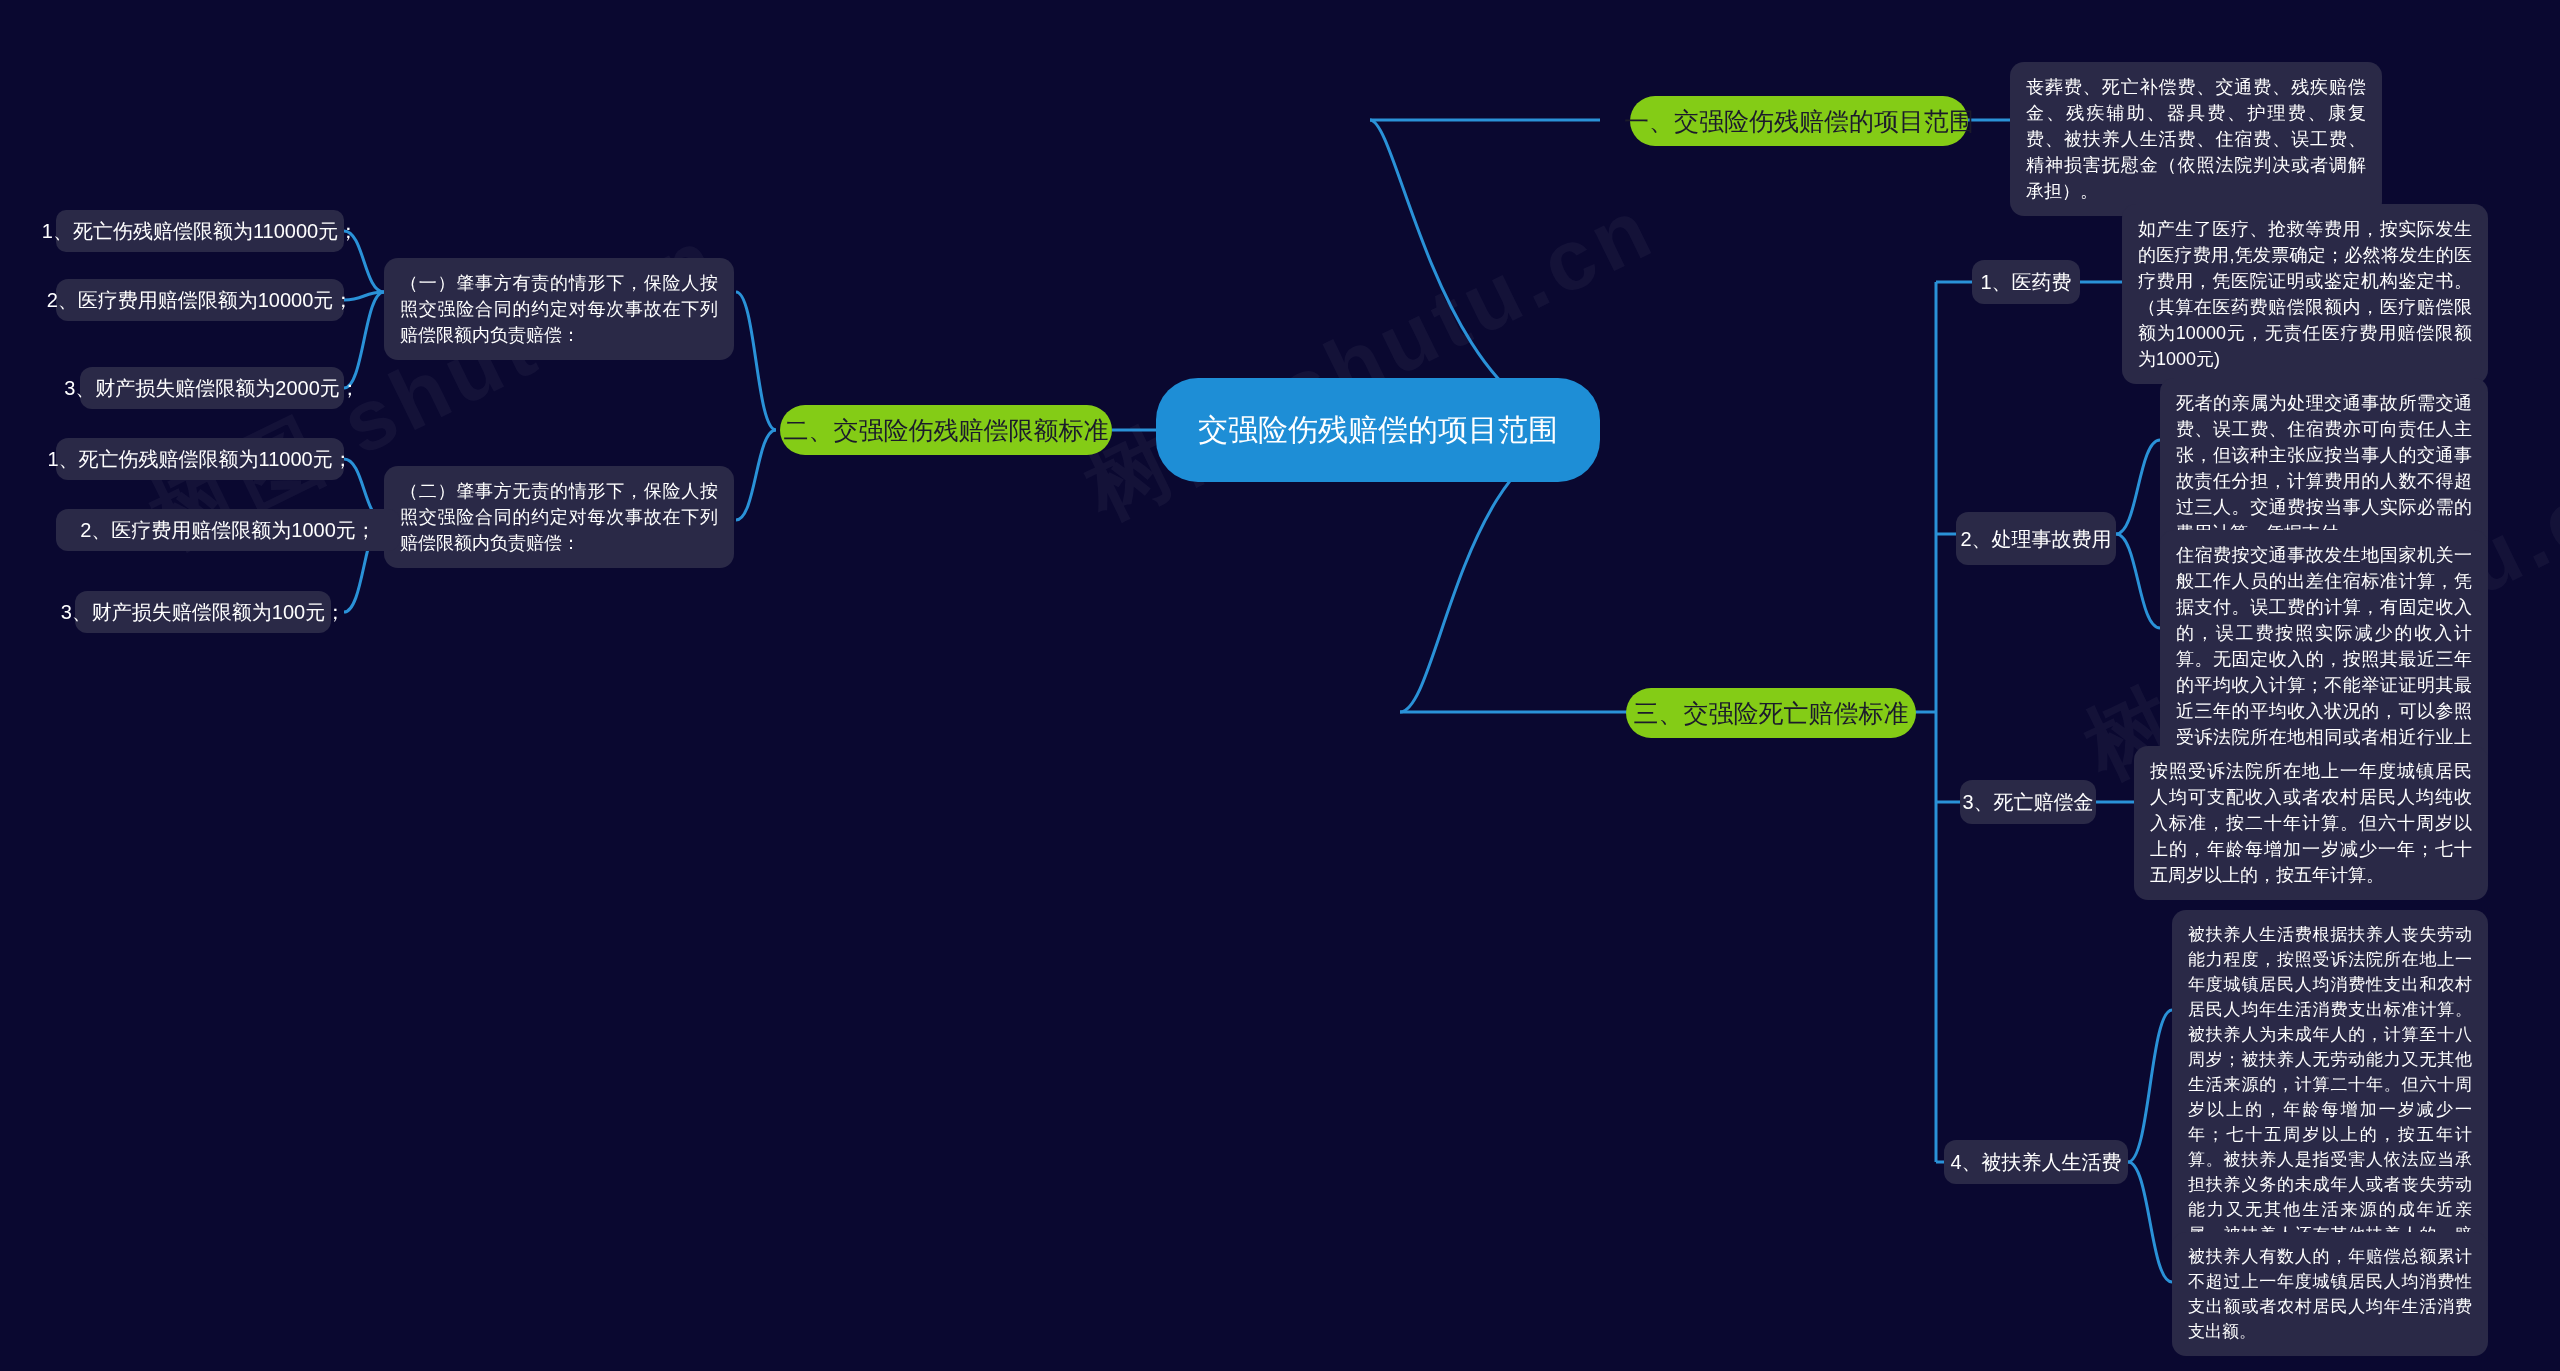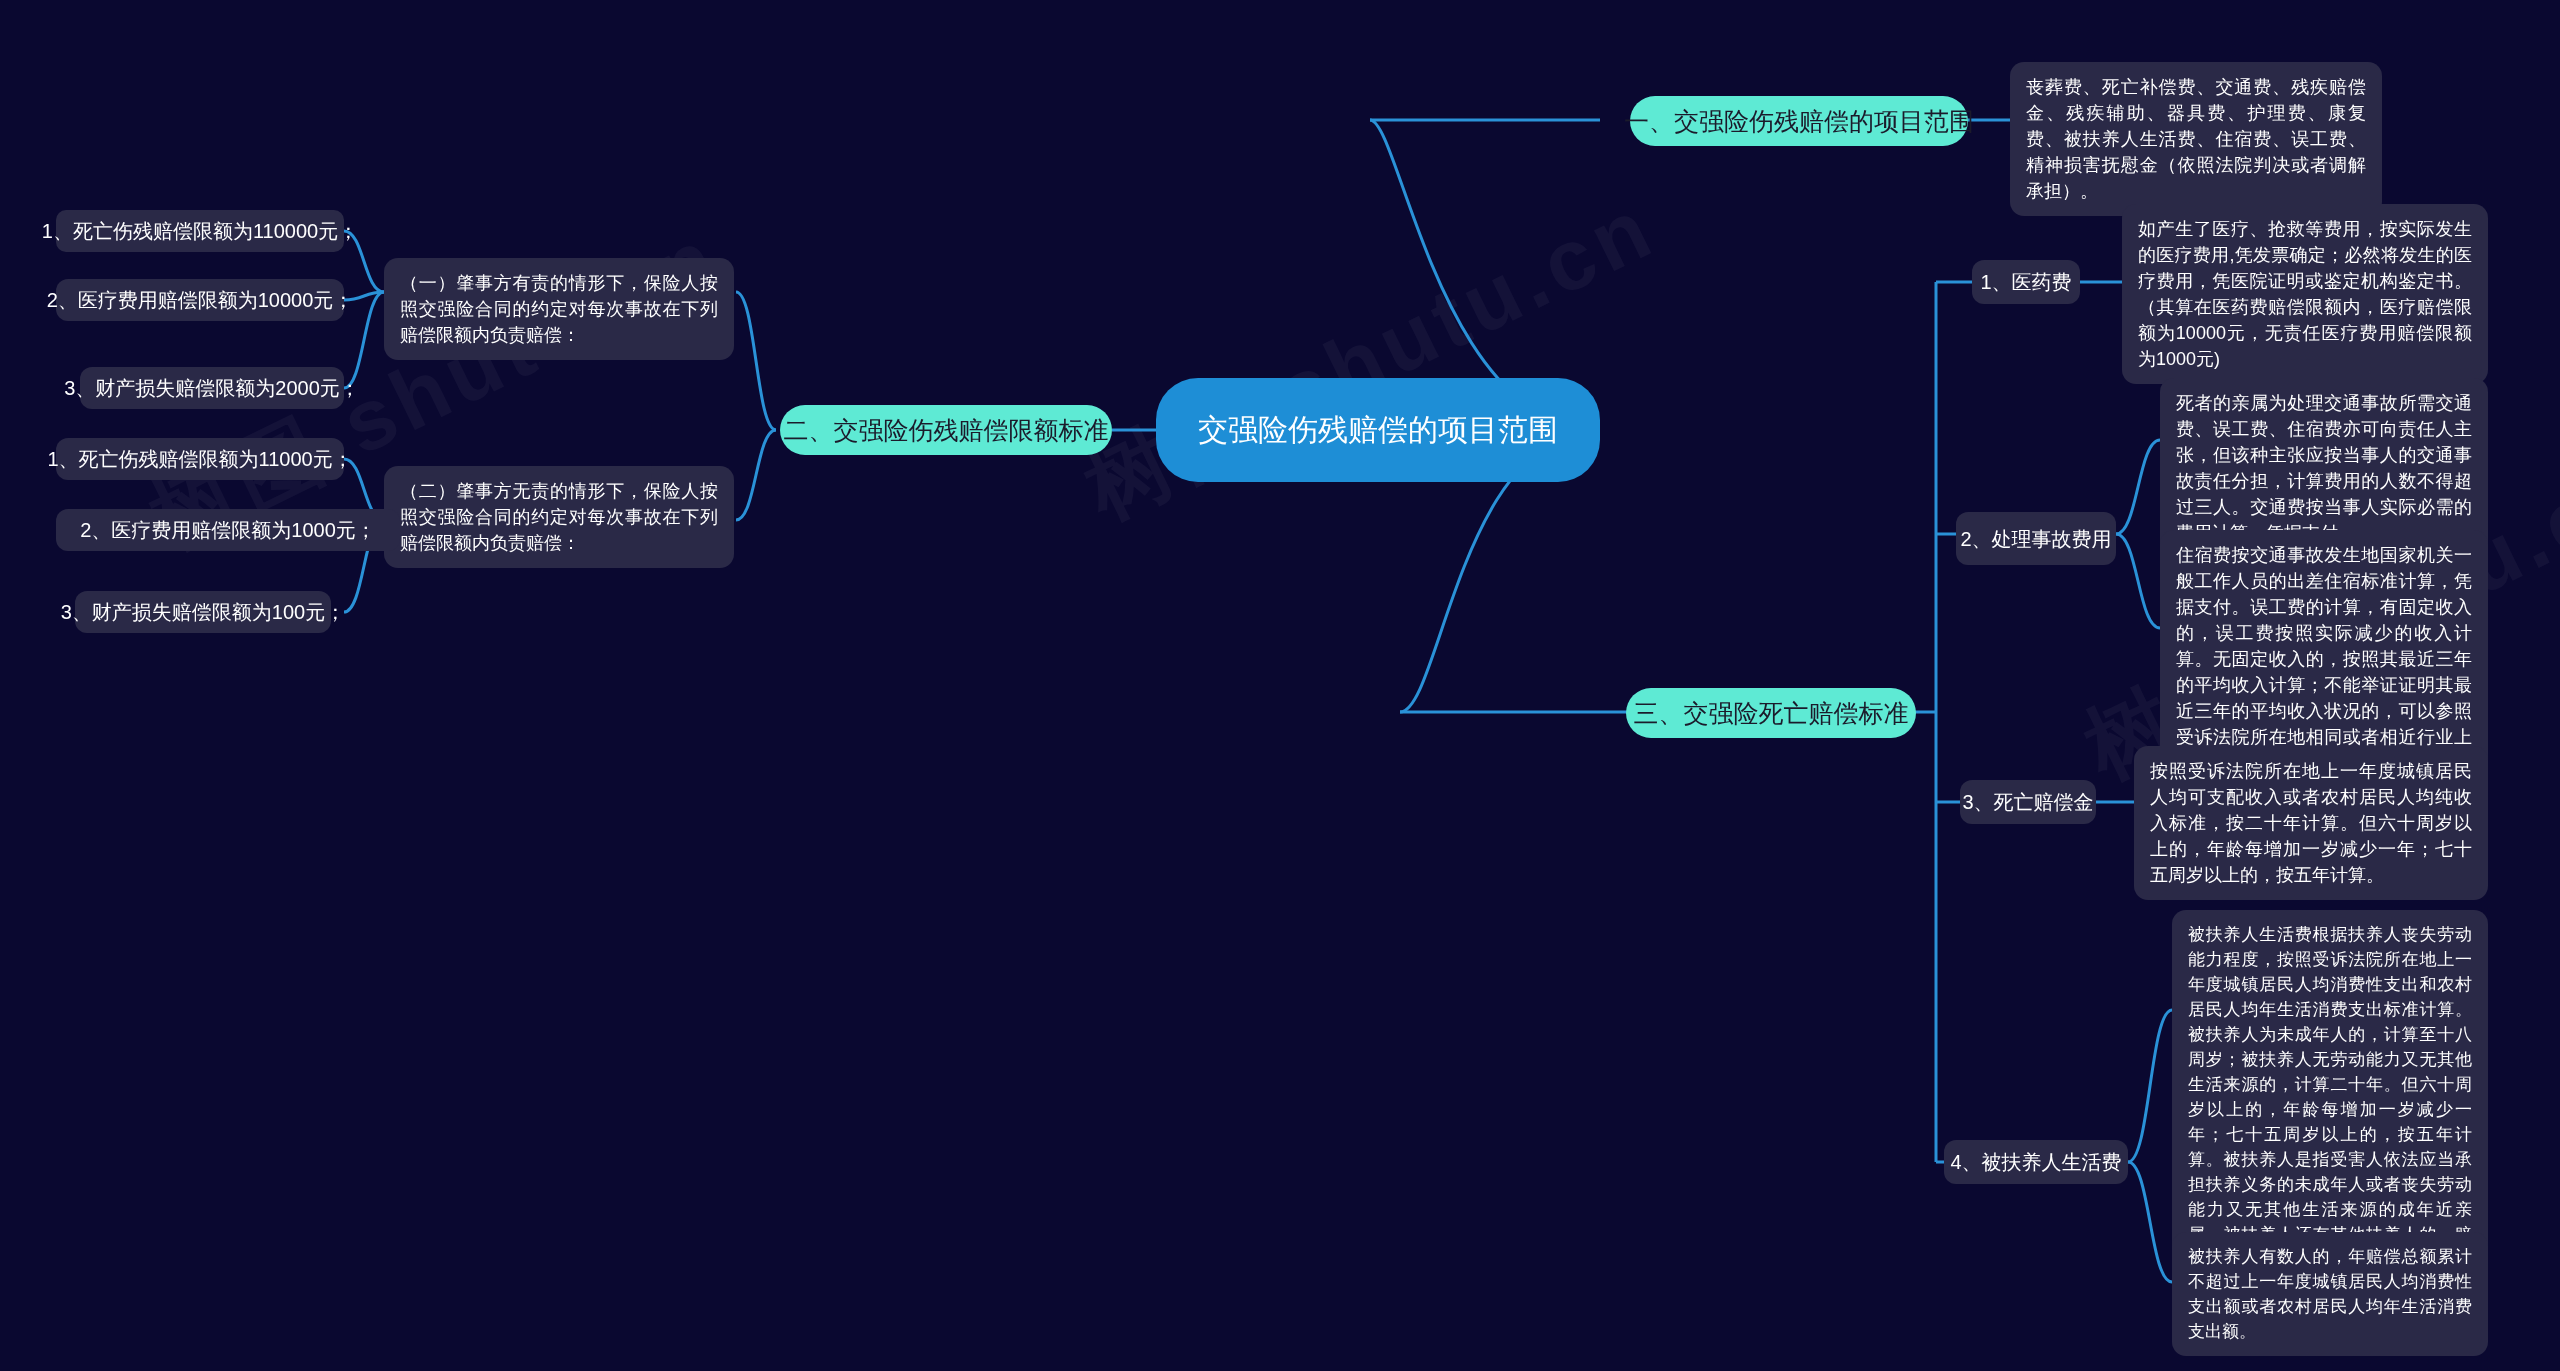--- a/index.html
+++ b/index.html
@@ -23,21 +23,21 @@
 
   
   .root{
     background:#1e8ed6;border-radius:42px;
     color:#ffffff;font-size:30px;line-height:46px;
     text-align:center;padding:16px 26px;
     display:flex;align-items:center;justify-content:center;
   }
   
   .lvl1{
-    background:#5eead4;border-radius:26px;
+    background:#84cc16;border-radius:26px;
     color:#1b1b2b;font-size:25px;line-height:34px;
     text-align:center;padding:10px 26px;
     display:flex;align-items:center;justify-content:center;
     white-space:nowrap;
   }
   
   .chip{
     background:#2a2947;border-radius:12px;
     color:#ffffff;font-size:20px;line-height:28px;
     text-align:center;padding:9px 16px;

